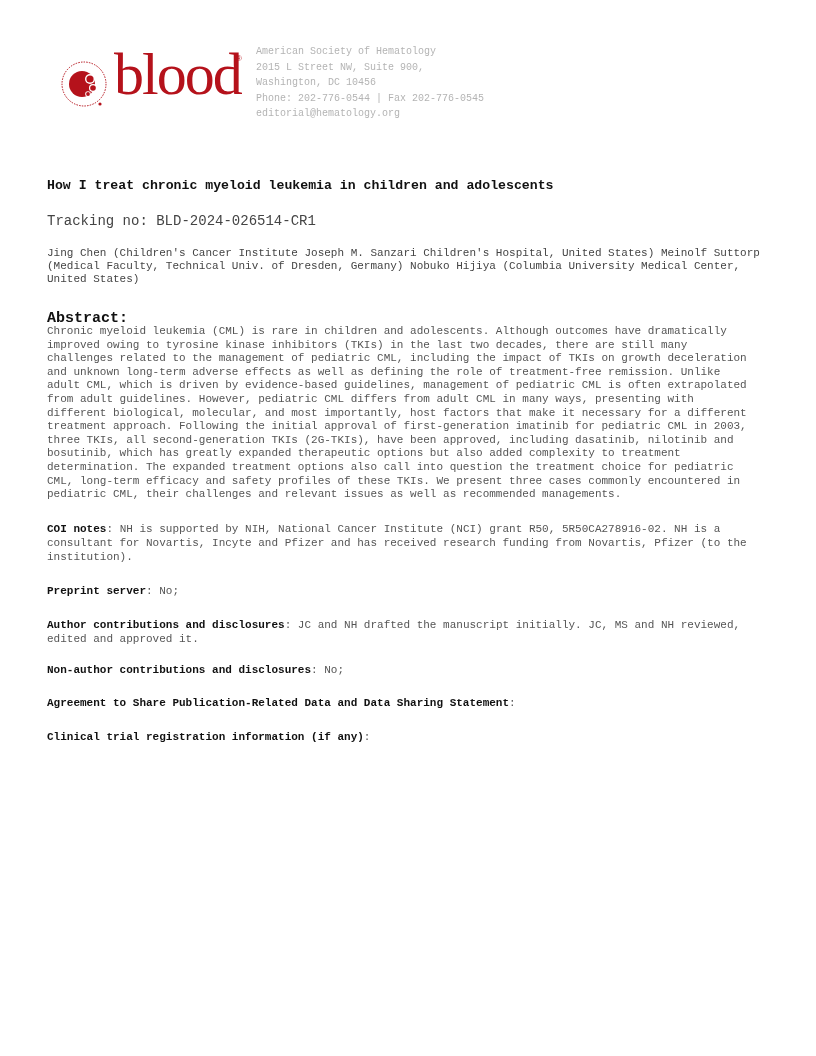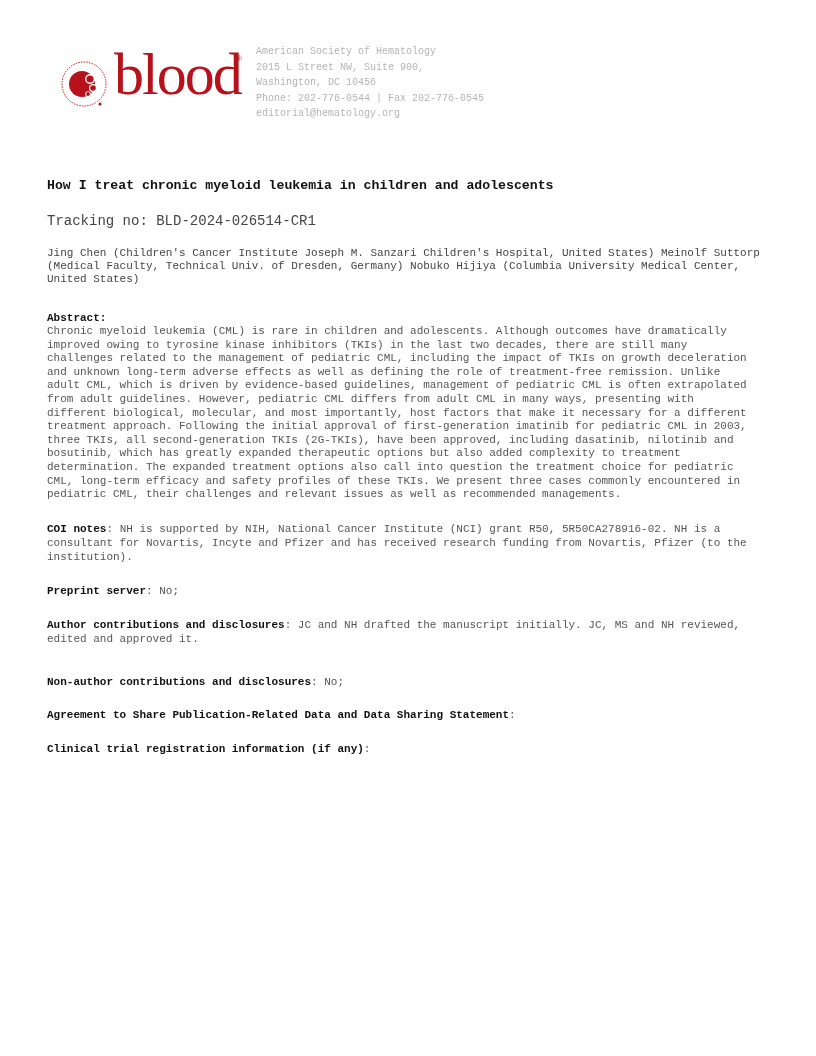--- a/index.html
+++ b/index.html
@@ -86,38 +86,38 @@
     font-size: 11px;
     line-height: 13px;
     color: #444;
     margin: 0 0 26px 0;
   }
   .label {
     font-weight: bold;
     color: #111111;
   }
   .abstract-label {
-    font-size: 11px;
+    font-size: 15px;
     line-height: 13px;
     display: block;
   }
   .abstract-text {
     font-size: 11px;
     line-height: 13.6px;
     color: #555;
     margin: 0 16px 20px 0;
   }
   .field {
     font-size: 11px;
     line-height: 14px;
     color: #555;
   }
   .gap-20 { margin-bottom: 20px; }
   .gap-19 { margin-bottom: 19px; }
-  .gap-33 { margin-bottom: 29px; }
+  .gap-33 { margin-bottom: 17px; }
 </style>
 </head>
 <body>
 
 <div class="header">
   <div class="logo">
     <svg class="logo-seal" viewBox="0 0 48 48">
       <circle cx="24" cy="24" r="22" fill="none" stroke="#b5121b" stroke-width="1" stroke-dasharray="1.5 1.2"></circle>
       <circle cx="22" cy="24" r="13" fill="#b5121b"></circle>
       <circle cx="30" cy="19" r="5" fill="#ffffff"></circle>

